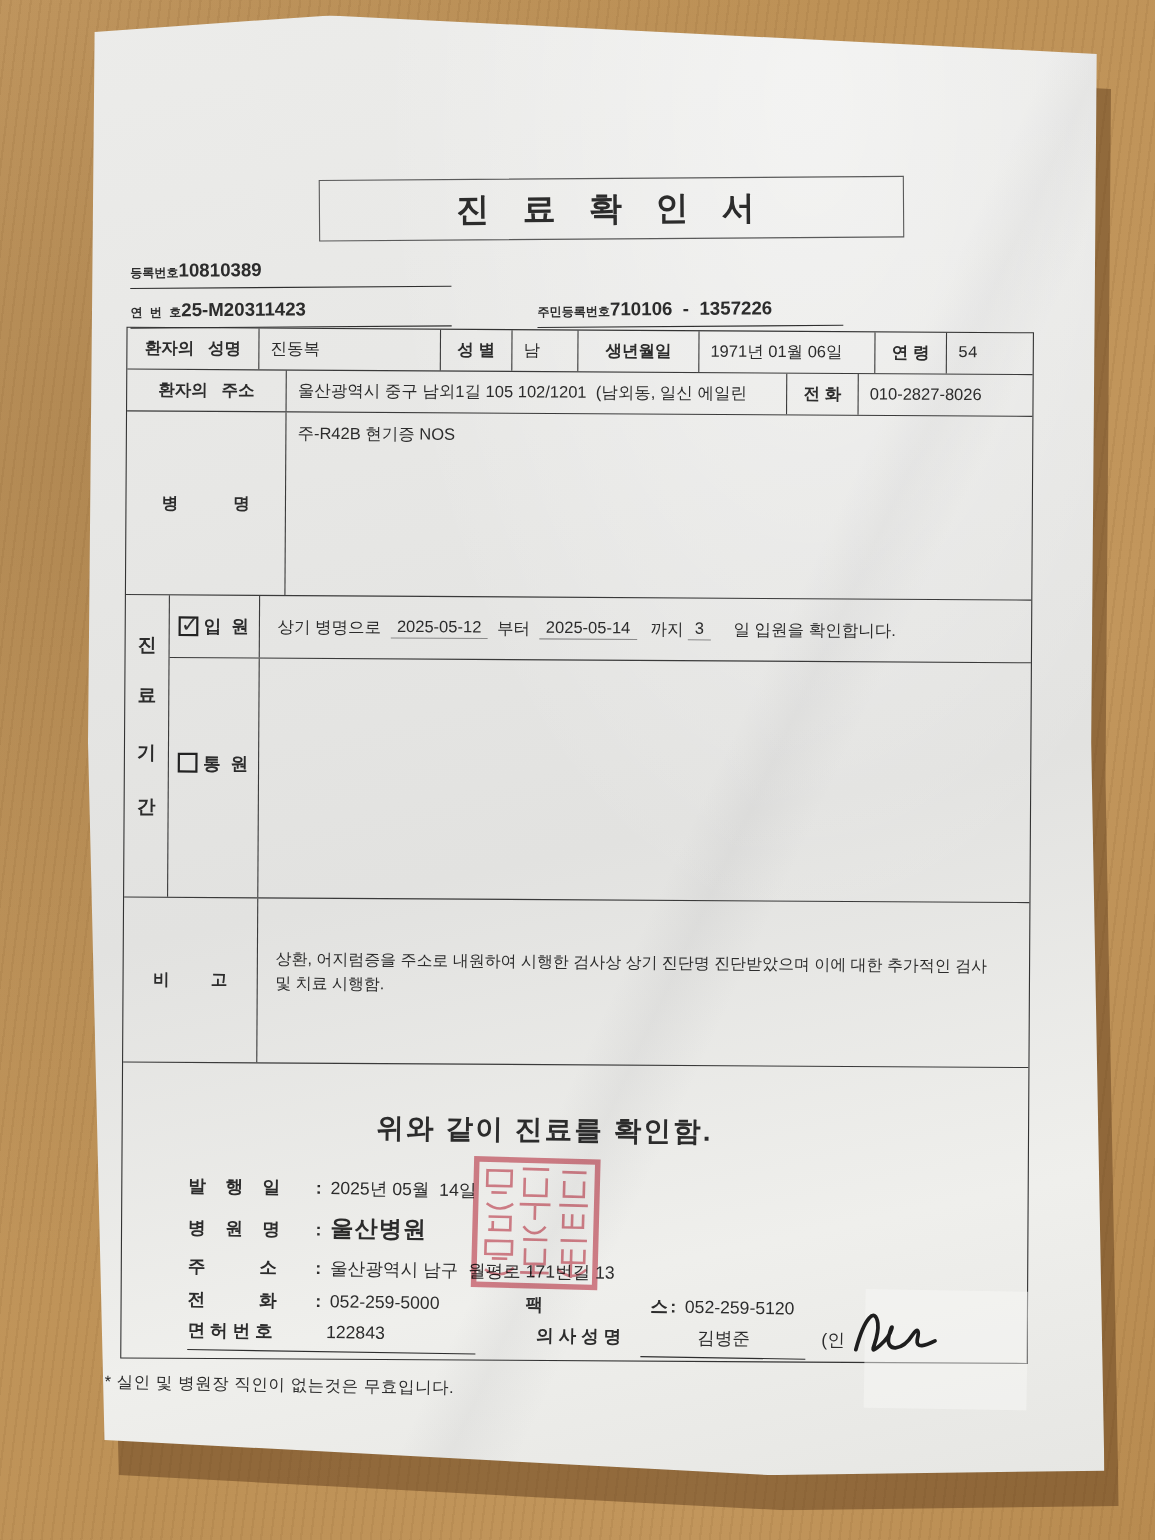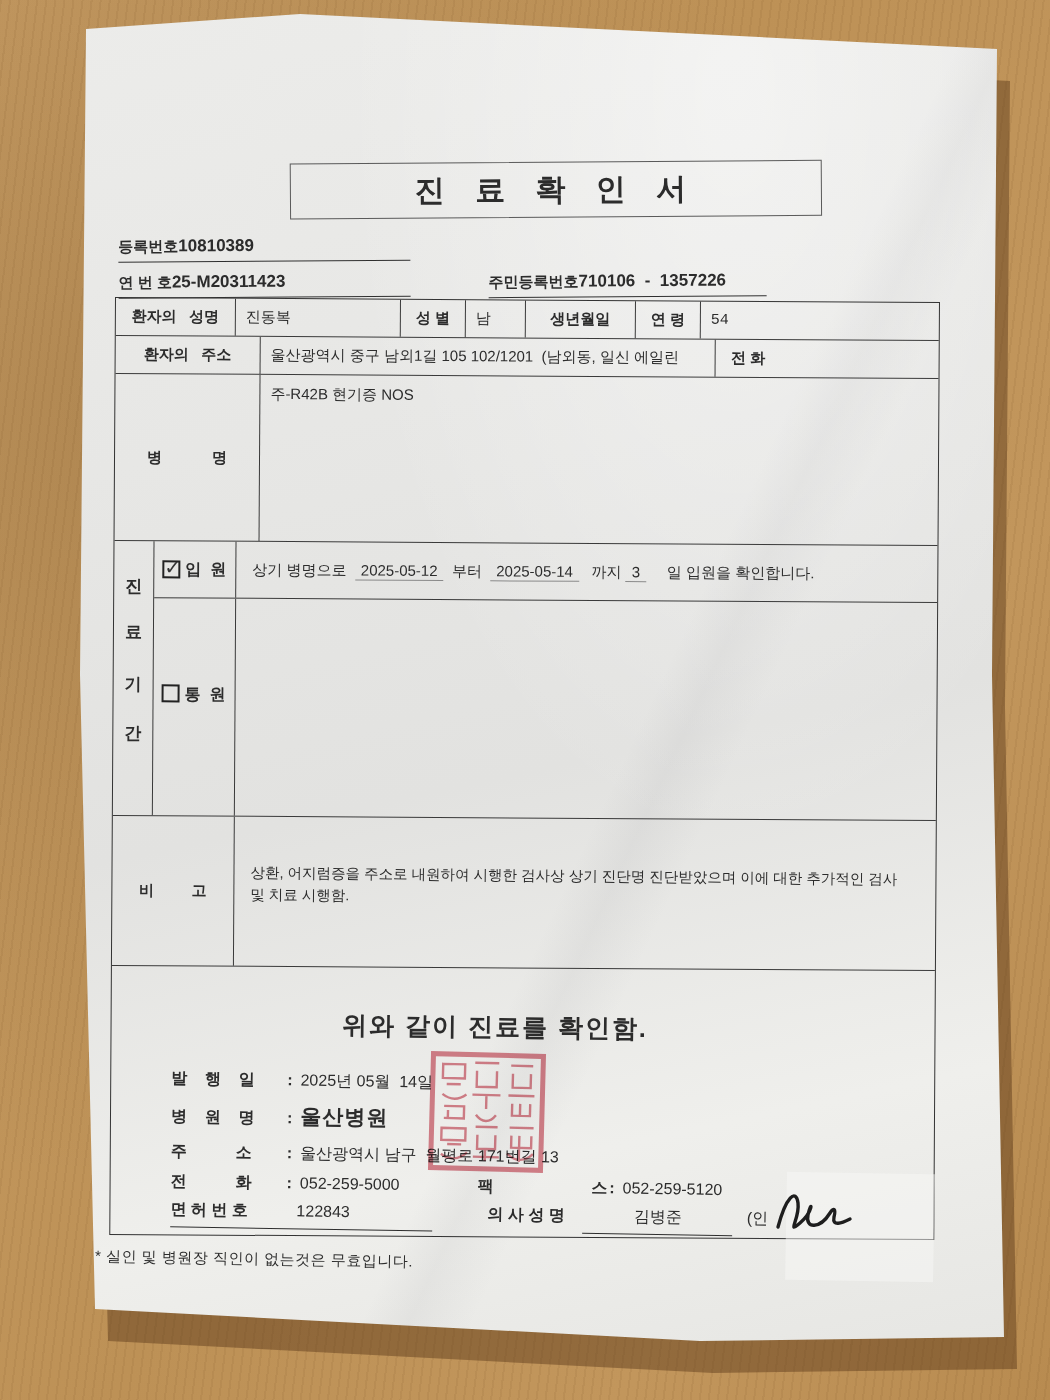--- a/index.html
+++ b/index.html
@@ -16,21 +16,21 @@
     clip-path:polygon(16px 24px,230px 9px,927px 44px,922px 670px,934px 1332px,630px 1336px,25px 1304px,10px 670px);
     background:
       radial-gradient(ellipse at 70% 6%, rgba(255,255,255,.45), rgba(0,0,0,0) 42%),
       linear-gradient(115deg, rgba(0,0,0,0) 57%, rgba(110,110,118,.07) 60%, rgba(0,0,0,0) 64%),
       linear-gradient(168deg,#ececea 0%,#e7e7e5 30%,#e2e2e0 55%,#efefec 80%,#e5e5e2 100%);}
   .tilt-top{position:absolute;left:0;top:0;width:100%;transform:rotate(-.4deg);transform-origin:300px 200px;}
   .title-box{position:absolute;left:220px;top:158px;width:530px;height:54px;
     border:1.5px solid #5a5a5a;display:flex;align-items:center;justify-content:center;}
   .title-box span{font-size:30px;font-weight:700;letter-spacing:11px;white-space:pre;}
   .reg-line{position:absolute;display:flex;align-items:baseline;border-bottom:1.6px solid #2f2f2f;padding-bottom:5px;}
-  .reg-line .lbl{font-weight:700;font-size:15px;white-space:pre;}
+  .reg-line .lbl{font-weight:700;font-size:11px;white-space:pre;font-family:Liberation Mono, monospace;}
   .reg-line .val{font-size:17px;white-space:pre;font-weight:bold;}
   
   .form-table{position:absolute;left:45px;top:292px;width:825px;height:938px;
     border:1.6px solid #333;box-sizing:border-box;transform:rotate(.35deg);transform-origin:top left;
     display:flex;flex-direction:column;}
   .tr{display:flex;box-sizing:border-box;border-bottom:1.2px solid #3a3a3a;}
   .tr:last-child{border-bottom:none;}
   .td{box-sizing:border-box;border-right:1.2px solid #3a3a3a;overflow:hidden;
     display:flex;align-items:center;font-size:15px;white-space:pre;}
   .td:last-child{border-right:none;}
@@ -113,28 +113,30 @@
     </div>
 
     <div class="form-table">
 
       <div class="tr r-patient">
         <div class="td lbl" style="width:120px;">환자의   성명</div>
         <div class="td val" style="width:165px;">진동복</div>
         <div class="td lbl" style="width:65px;">성 별</div>
         <div class="td val" style="width:60px;">남</div>
         <div class="td lbl" style="width:110px;">생년월일</div>
+        <div class="td val" style="width:160px;">1971년 01월 06일</div>
         <div class="td lbl" style="width:65px;">연 령</div>
         <div class="td val" style="flex:1;font-family:Liberation Mono, monospace;">54</div>
       </div>
 
       <div class="tr r-patient">
         <div class="td lbl" style="width:145px;">환자의   주소</div>
         <div class="td val" style="width:455px;">울산광역시 중구 남외1길 105 102/1201  (남외동, 일신 에일린</div>
         <div class="td lbl" style="width:65px;">전 화</div>
+        <div class="td val" style="flex:1;">010-2827-8026</div>
       </div>
 
       <div class="tr r-disease">
         <div class="td lbl" style="width:145px;">병            명</div>
         <div class="td val top-align" style="flex:1;">주-R42B 현기증 NOS</div>
       </div>
 
       <div class="tr r-period">
         <div class="period-label-col">
           <span class="vtext">진료기간</span>

